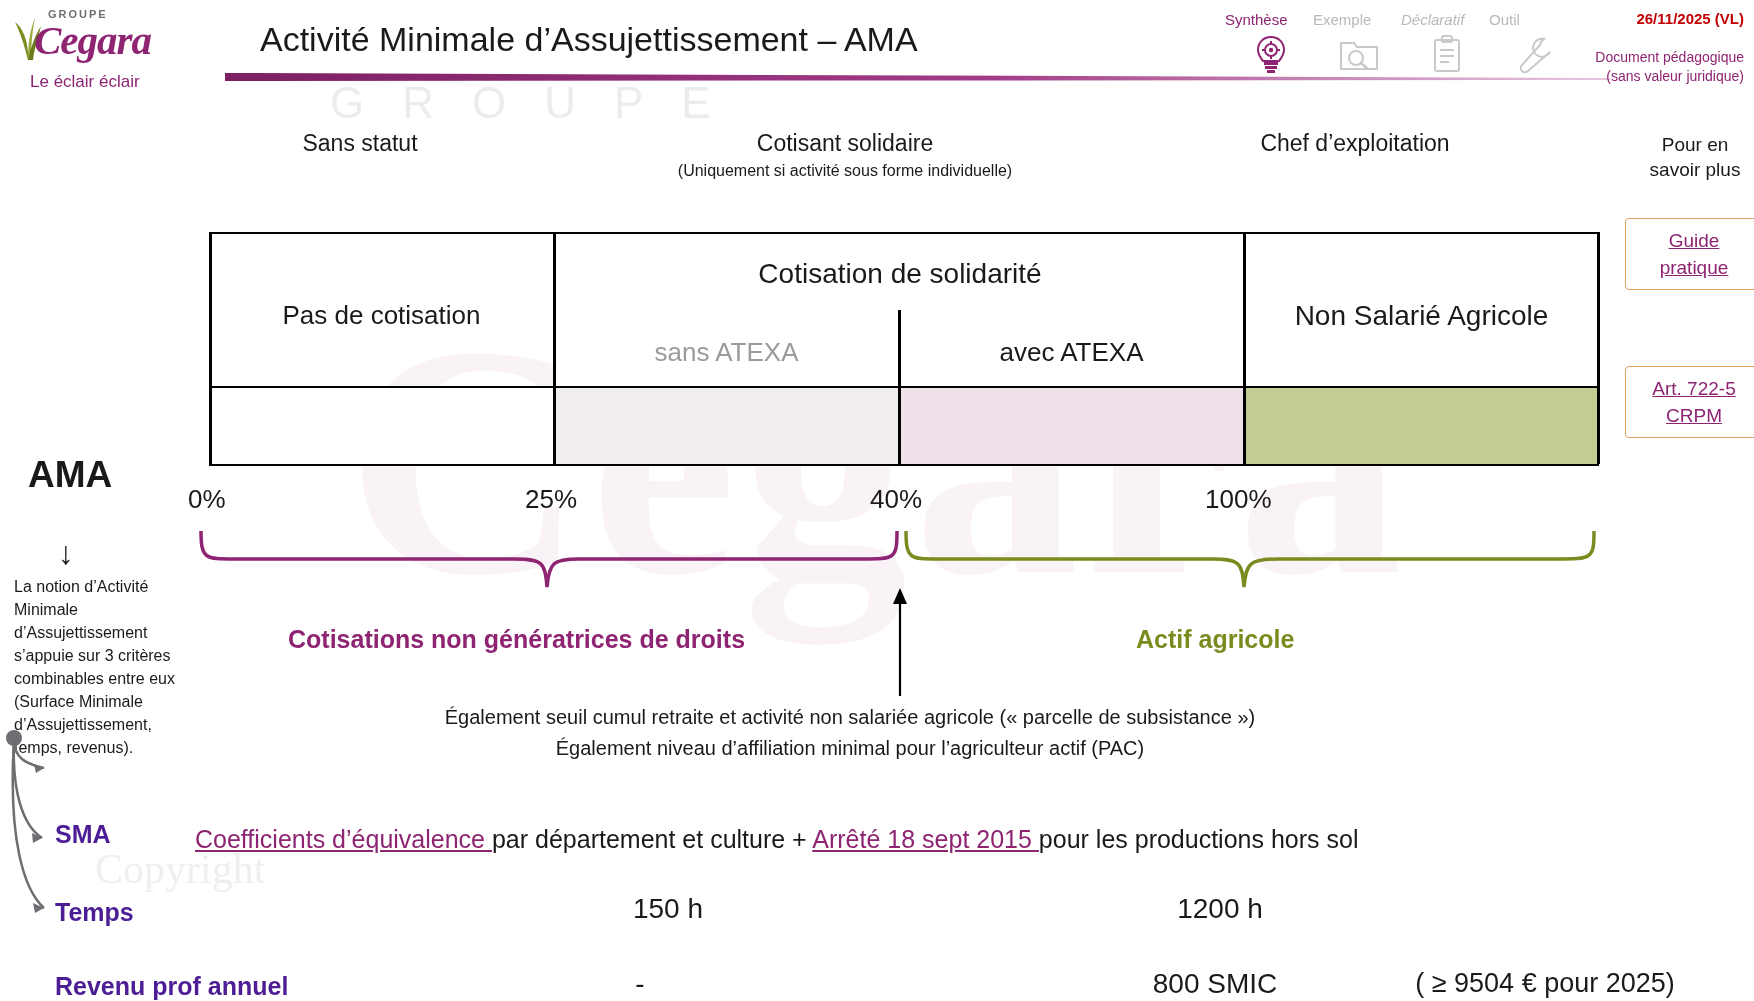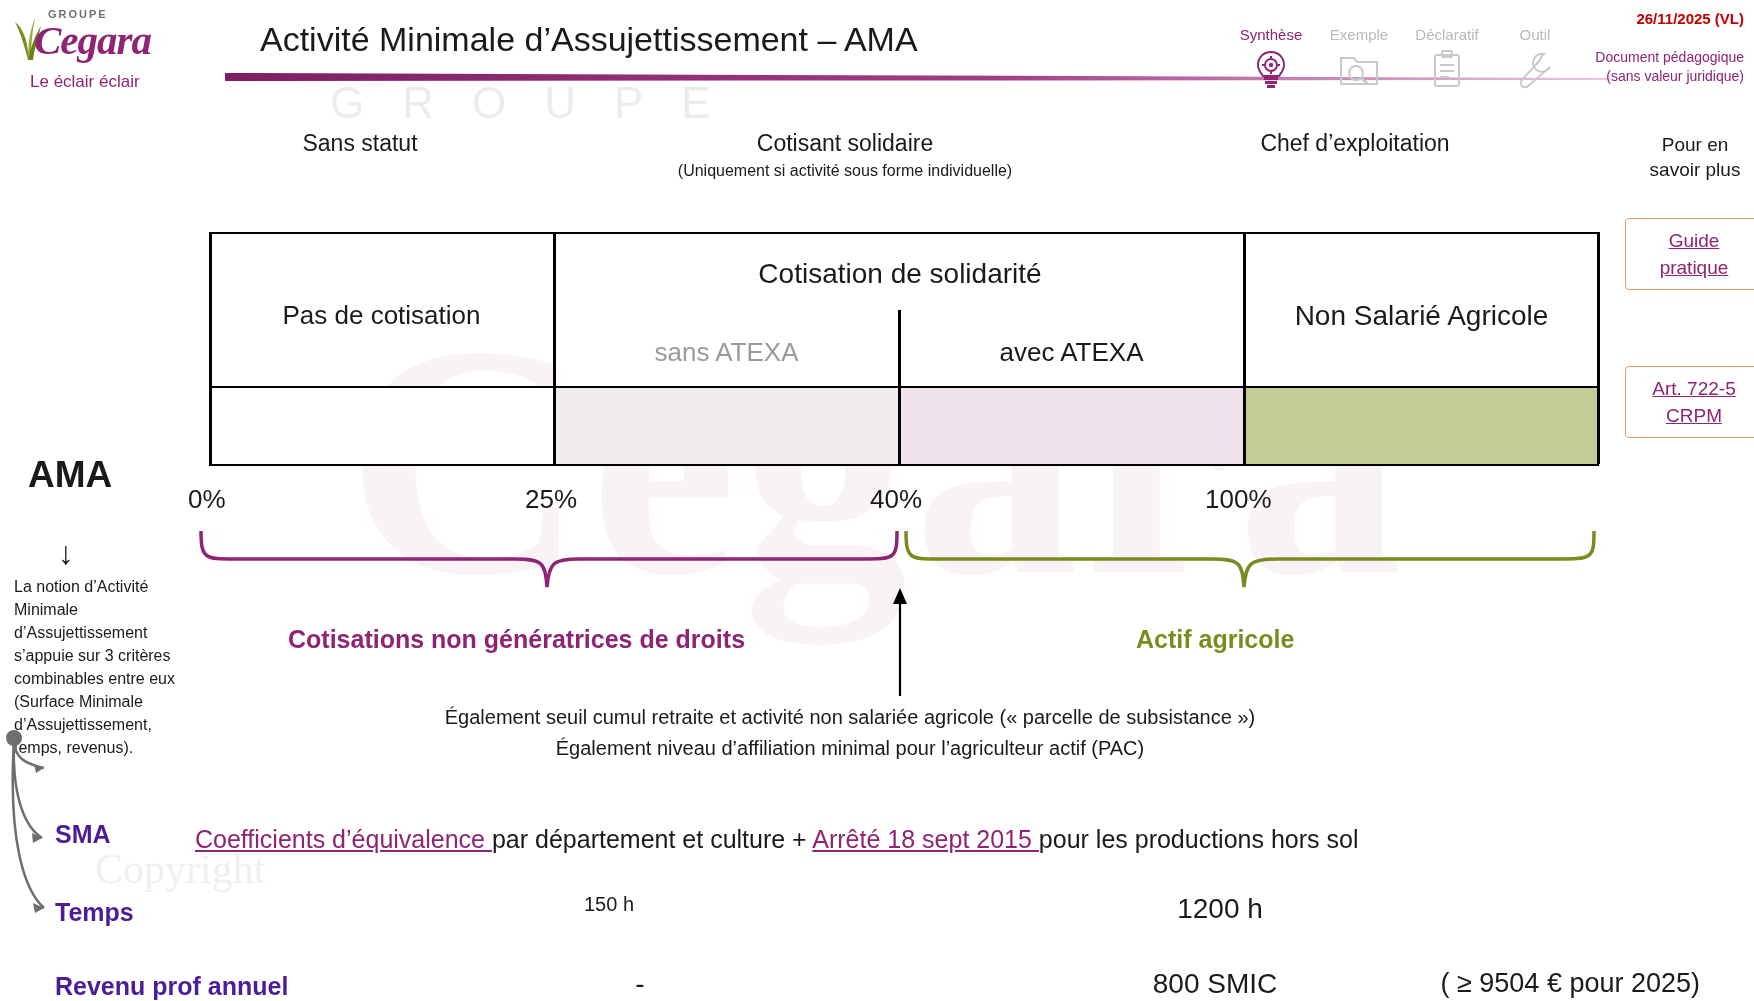--- a/index.html
+++ b/index.html
@@ -105,22 +105,21 @@
 
   .topnav {
     position: absolute;
     left: 1225px; top: 10px;
     width: 350px;
     height: 80px;
   }
   .nav-item {
     position: absolute;
     width: 92px;
-    text-align: center;
-    top: 16px;
+    top: 1px;
   }
   .nav-item .nav-label {
     display: block;
     font-size: 15px;
     line-height: 18px;
   }
   .nav-item .nav-icon {
     display: block;
     margin: 2px auto 0;
     width: 46px; height: 46px;
@@ -339,21 +338,21 @@
     </svg>
   </div>
   <div class="nav-item nav-dim" style="left:88px;">
     <span class="nav-label">Exemple</span>
     <svg class="nav-icon" viewBox="0 0 46 46">
       <path d="M5 12 L18 12 L21 16 L41 16 L41 38 L5 38 Z" fill="none" stroke="#c9c9c9" stroke-width="2"></path>
       <circle cx="20" cy="27" r="7" fill="none" stroke="#c9c9c9" stroke-width="2"></circle>
       <line x1="25" y1="32" x2="32" y2="38" stroke="#c9c9c9" stroke-width="2.5"></line>
     </svg>
   </div>
-  <div class="nav-item nav-dim" style="left:176px;">
+  <div class="nav-item nav-dim" style="left:176px;font-style:italic;">
     <span class="nav-label">Déclaratif</span>
     <svg class="nav-icon" viewBox="0 0 46 46">
       <rect x="11" y="9" width="24" height="31" rx="2" fill="none" stroke="#c9c9c9" stroke-width="2"></rect>
       <rect x="18" y="5" width="10" height="6" rx="1.5" fill="none" stroke="#c9c9c9" stroke-width="2"></rect>
       <g stroke="#c9c9c9" stroke-width="2">
         <line x1="16" y1="19" x2="30" y2="19"></line>
         <line x1="16" y1="25" x2="30" y2="25"></line>
         <line x1="16" y1="31" x2="25" y2="31"></line>
       </g>
     </svg>
@@ -453,19 +452,19 @@
 
 <div class="note-line" style="left:300px; top:706px; width:1100px;">Également seuil cumul retraite et activité non salariée agricole (« parcelle de subsistance »)</div>
 <div class="note-line" style="left:300px; top:737px; width:1100px;">Également niveau d’affiliation minimal pour l’agriculteur actif (PAC)</div>
 
 <div class="row-label" style="top:820px;">SMA</div>
 <div class="sma-line">
   <a href="#" class="inline-link">Coefficients d’équivalence </a><span>par département et culture + </span><a href="#" class="inline-link">Arrêté 18 sept 2015 </a><span>pour les productions hors sol</span>
 </div>
 
 <div class="row-label" style="top:898px;">Temps</div>
-<div class="row-value" style="left:509px; top:893px; width:200px; text-align:center; font-size:20px;">150 h</div>
+<div class="row-value" style="left:568px; top:893px; width:200px; text-align:center; font-size:28px;">150 h</div>
 <div class="row-value" style="left:1120px; top:893px; width:200px; text-align:center; font-size:28px;">1200 h</div>
 
 <div class="row-label" style="top:972px;">Revenu prof annuel</div>
 <div class="row-value" style="left:540px; top:968px; width:200px; text-align:center; font-size:28px;">-</div>
 <div class="row-value" style="left:1090px; top:968px; width:250px; text-align:center; font-size:28px;">800 SMIC</div>
-<div class="row-value" style="left:1390px; top:968px; width:310px; text-align:right; font-size:27px;">( ≥ 9504 € pour 2025)</div>
+<div class="row-value" style="left:1390px; top:968px; width:310px; text-align:center; font-size:27px;">( ≥ 9504 € pour 2025)</div>
 
 </body></html>

